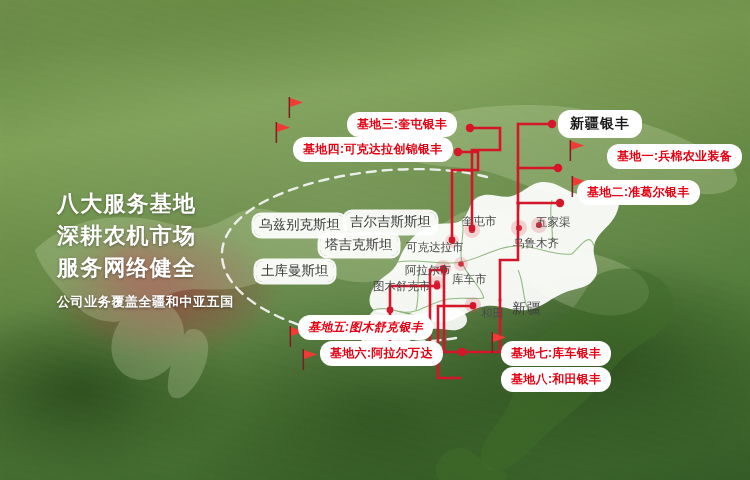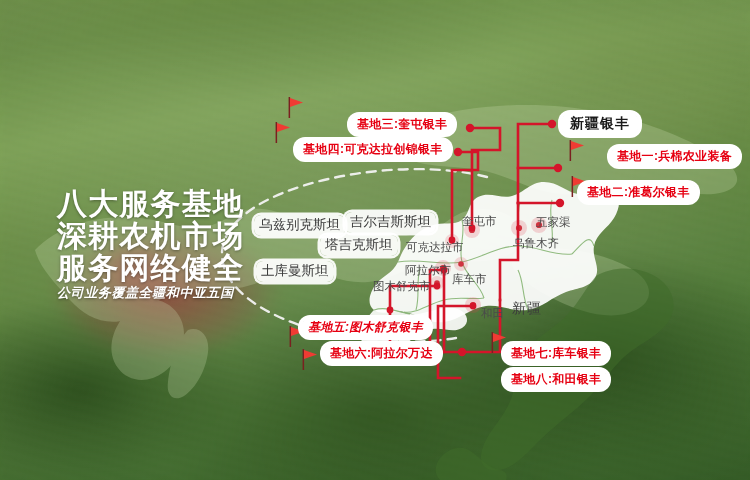--- a/index.html
+++ b/index.html
@@ -55,24 +55,24 @@
        box-shadow:0 0 0 2.5px rgba(255,255,255,.93);}
   
   .city{position:absolute;white-space:nowrap;color:#4a4a4a;font-size:11.5px;}
   .city.big{font-size:14px;color:#3c3c3c;letter-spacing:1px;}
 
   
   .flag{position:absolute;width:18px;height:22px;}
 
   
   .headline{position:absolute;left:57px;top:188px;}
-  .headline .h{font-size:30px;font-weight:bold;color:#fff;line-height:32px;letter-spacing:1.2px;
+  .headline .h{font-size:22px;font-weight:bold;color:#fff;line-height:32px;letter-spacing:1.2px;
     text-shadow:0 1px 3px rgba(0,0,0,.35);}
-  .headline .sub{font-size:13px;font-weight:bold;color:#fff;letter-spacing:.6px;
-    text-shadow:0 1px 3px rgba(0,0,0,.45);font-style:italic;}
+  .headline .sub{margin-top:9px;font-size:13px;font-weight:bold;color:#fff;letter-spacing:.6px;
+    text-shadow:0 1px 3px rgba(0,0,0,.45);}
 </style>
 </head>
 <body>
 
 <div id="stage">
 
   <div class="bg-photo"></div>
   <div class="bg-grain"></div>
   <div class="bg-vig"></div>
 

